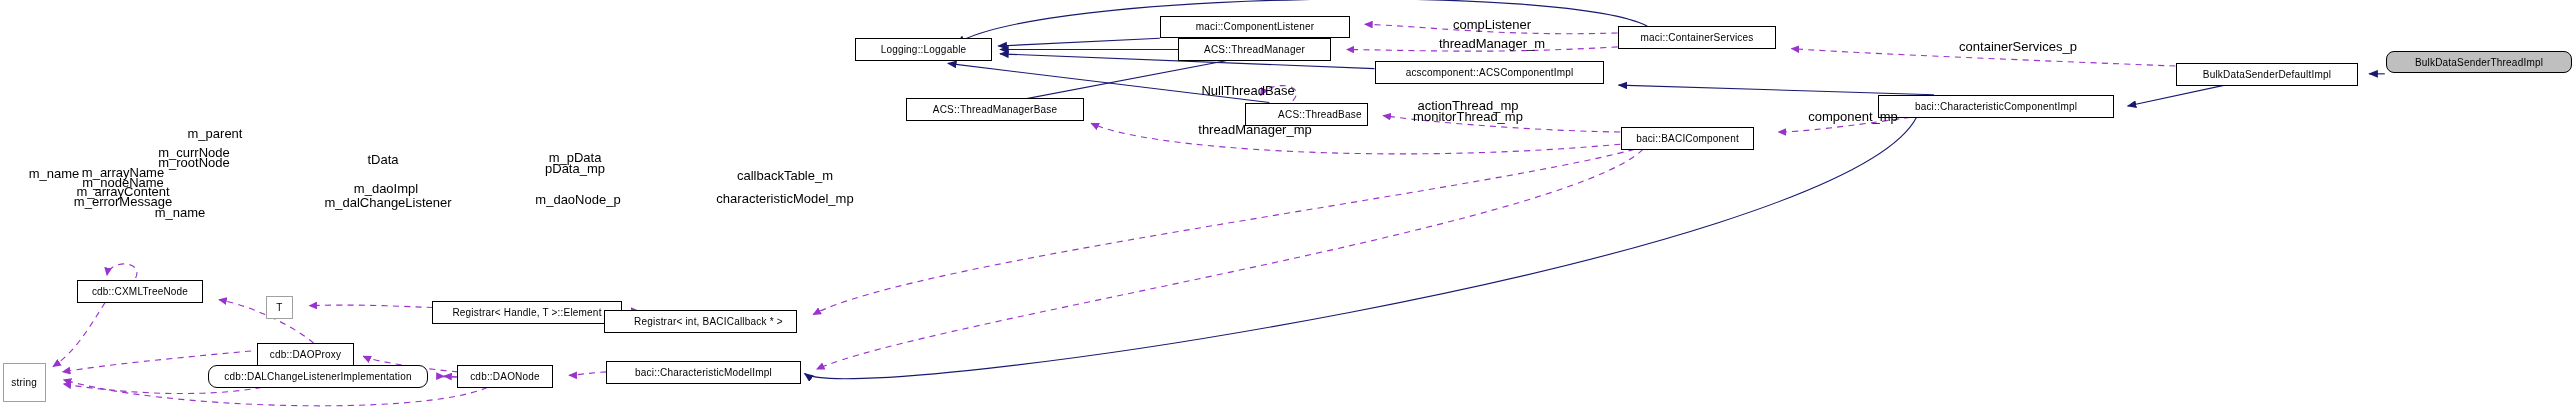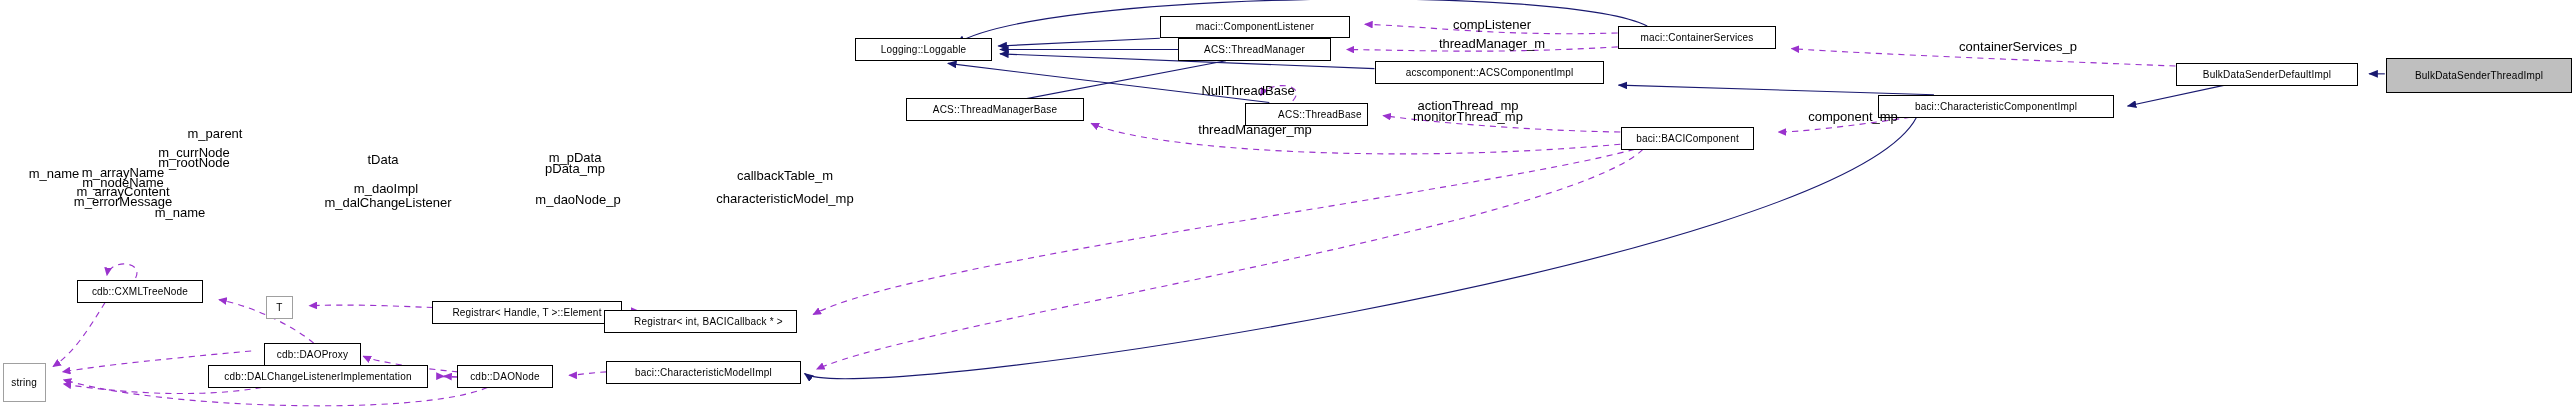--- a/index.html
+++ b/index.html
@@ -157,43 +157,43 @@
     <div class="node" style="left:1618px; top:26px; width:158px; height:22.6px;">maci::ContainerServices</div>
 
     <div class="node" style="left:855px; top:38px; width:137px; height:22.6px;">Logging::Loggable</div>
 
     <div class="node" style="left:1178px; top:38px; width:153px; height:22.6px;">ACS::ThreadManager</div>
 
     <div class="node" style="left:1375px; top:61px; width:229px; height:22.6px;">acscomponent::ACSComponentImpl</div>
 
     <div class="node" style="left:2176px; top:63px; width:182px; height:22.6px;">BulkDataSenderDefaultImpl</div>
 
-    <div class="node highlight" style="left:2386px; top:58px; width:186px; height:35px;">BulkDataSenderThreadImpl</div>
+    <div class="node highlight" style="left:2386px; top:51px; width:186px; height:22px;border-radius:8px;">BulkDataSenderThreadImpl</div>
 
     <div class="node" style="left:1878px; top:95px; width:236px; height:22.6px;">baci::CharacteristicComponentImpl</div>
 
     <div class="node" style="left:906px; top:98px; width:178px; height:22.6px;">ACS::ThreadManagerBase</div>
 
     <div class="node" style="left:1245px; top:103px; width:123px; height:22.6px;padding-left:32px;">ACS::ThreadBase</div>
 
     <div class="node" style="left:1621px; top:127px; width:133px; height:22.6px;">baci::BACIComponent</div>
 
     <div class="node" style="left:77px; top:280px; width:126px; height:22.6px;">cdb::CXMLTreeNode</div>
 
     <div class="node external" style="left:266px; top:296px; width:27px; height:22.6px;">T</div>
 
     <div class="node" style="left:432px; top:301px; width:190px; height:22.6px;">Registrar&lt; Handle, T &gt;::Element</div>
 
     <div class="node" style="left:604px; top:310px; width:193px; height:22.6px;padding-left:21px;">Registrar&lt; int, BACICallback * &gt;</div>
 
-    <div class="node" style="left:264px; top:343px; width:97px; height:22.6px;">cdb::DAOProxy</div>
+    <div class="node" style="left:257px; top:343px; width:97px; height:22.6px;">cdb::DAOProxy</div>
 
     <div class="node external" style="left:2.6px; top:363px; width:43px; height:39px;">string</div>
 
-    <div class="node" style="left:208px; top:365px; width:220px; height:22.6px;">cdb::DALChangeListenerImplementation</div>
+    <div class="node" style="left:208px; top:365px; width:220px; height:22.6px;border-radius:9px;">cdb::DALChangeListenerImplementation</div>
 
     <div class="node" style="left:457px; top:365px; width:96px; height:22.6px;">cdb::DAONode</div>
 
     <div class="node" style="left:606px; top:361px; width:195px; height:22.6px;">baci::CharacteristicModelImpl</div>
 
     <div class="edge-label" style="left:1492px; top:18px;">compListener</div>
 
     <div class="edge-label" style="left:1492px; top:37px;">threadManager_m</div>
 
     <div class="edge-label" style="left:2018px; top:40px;">containerServices_p</div>

